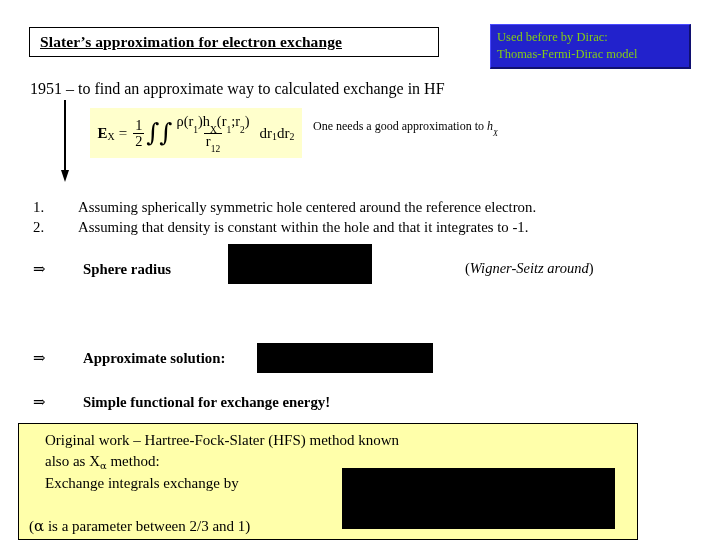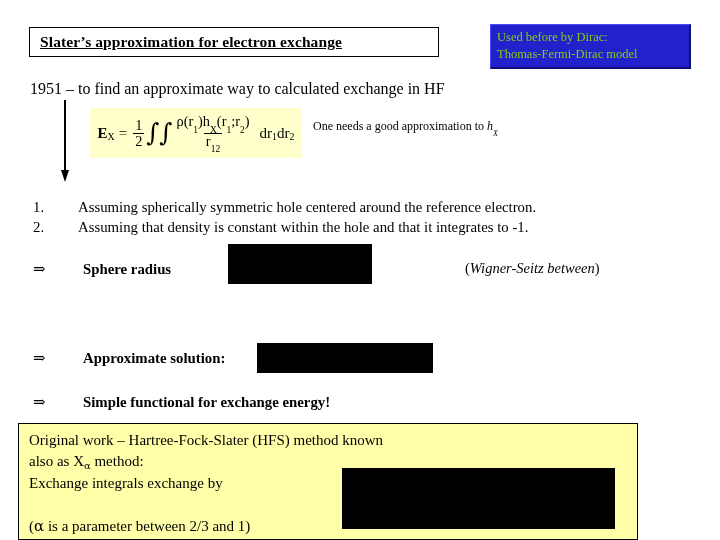--- a/index.html
+++ b/index.html
@@ -191,21 +191,21 @@
     box-sizing: border-box;
   }
   .yp-text {
     position: absolute;
     left: 10px;
     top: 6px;
     font-size: 15px;
     line-height: 21px;
     white-space: nowrap;
   }
-  .yp-text .sp { display: block; }
+  .yp-text .sp { display: block; margin-left: 16px; }
   .yp-last {
     position: absolute;
     left: 10px;
     top: 93px;
     font-size: 15px;
     white-space: nowrap;
   }
   .greek { font-family: "DejaVu Serif", serif; }
   .subalpha {
     font-size: 0.66em;
@@ -269,21 +269,21 @@
       <span class="idx">2.</span>
       <span>Assuming that density is constant within the hole and that it integrates to -1.</span>
     </div>
   </div>
 
   <div class="bullet" style="left:33px; top:248px;">
     <span class="arr">⇒</span><span class="btext">Sphere radius</span>
   </div>
   <div class="blackbox" style="left:228px; top:232px; width:144px; height:40px;"></div>
   <div class="wigner">
-    <span>(</span><span class="ital">Wigner-Seitz between</span><span>)</span>
+    <span>(</span><span class="ital">Wigner-Seitz around</span><span>)</span>
   </div>
 
 
   <div class="bullet" style="left:33px; top:337px;">
     <span class="arr">⇒</span><span class="btext">Approximate solution:</span>
   </div>
   <div class="blackbox" style="left:257px; top:331px; width:176px; height:30px;"></div>
 
   <div class="bullet" style="left:33px; top:381px;">
     <span class="arr">⇒</span><span class="btext">Simple functional for exchange energy!</span>

